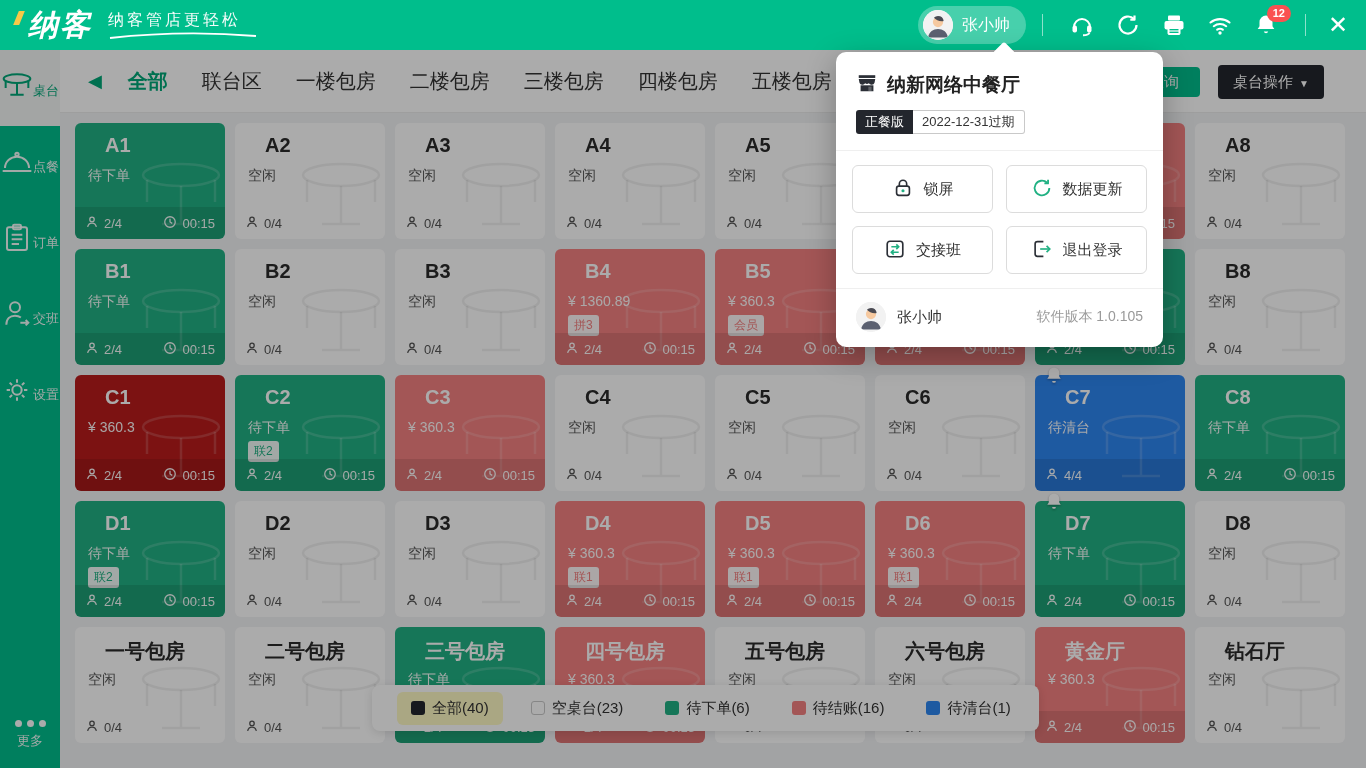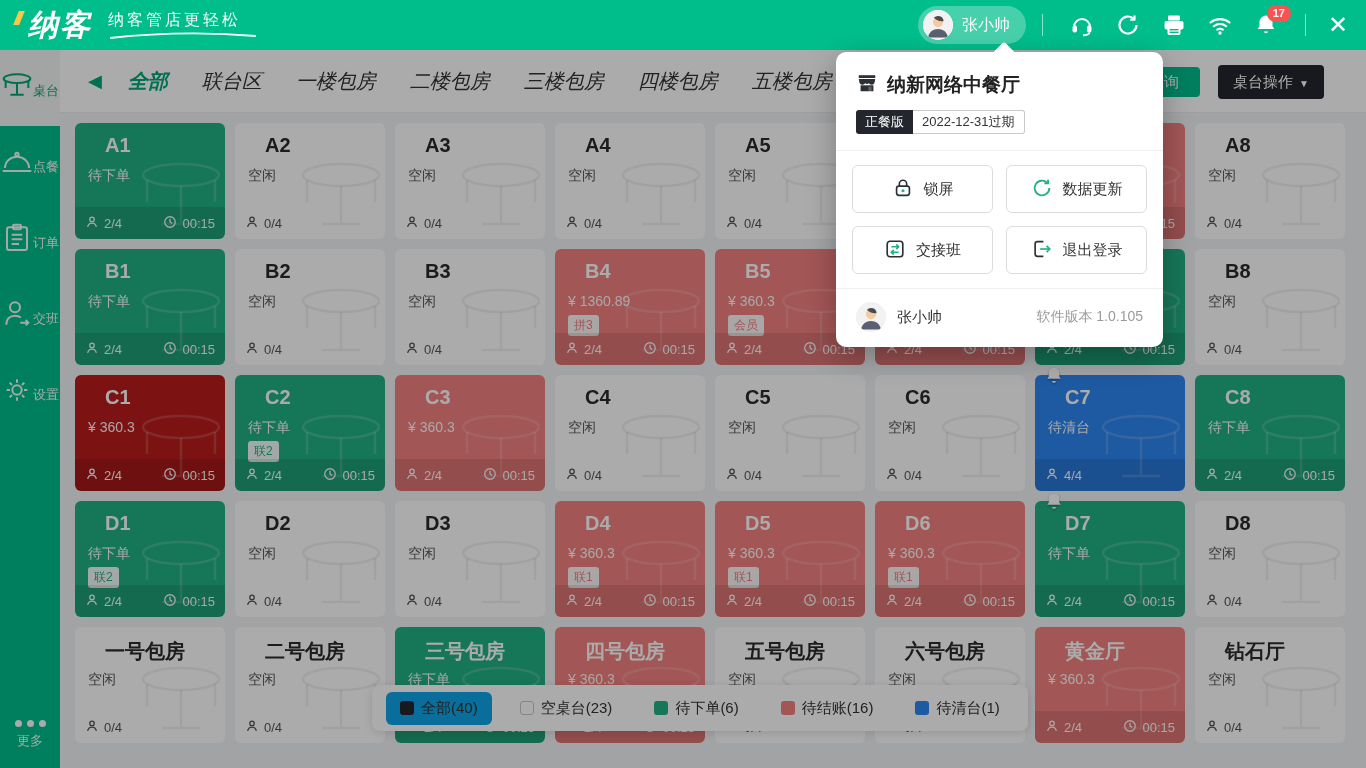--- a/index.html
+++ b/index.html
@@ -40,21 +40,21 @@
   .side-more { margin-top:auto; height:66px; display:flex; flex-direction:column; align-items:center;
                justify-content:center; color:rgba(255,255,255,.95); cursor:pointer; }
   .dots { display:flex; gap:5px; }
   .dots i { width:7px; height:7px; border-radius:50%; background:#fff; }
   .side-more .slabel { font-size:13px; margin-top:5px; }
 
   
   .tabbar { position:absolute; left:60px; top:50px; width:1306px; height:63px; background:#fff;
             border-bottom:1px solid #ECECEC; display:flex; align-items:center; z-index:3; }
   .tab-arrow { margin-left:28px; color:#00A878; font-size:18px; cursor:pointer; }
-  .tabs { display:flex; gap:34px; margin-left:26px;font-style:italic; }
+  .tabs { display:flex; gap:34px; margin-left:26px; }
   .tab { font-size:20px; color:#333; cursor:pointer; white-space:nowrap; }
   .tab.active { color:#00A878; font-weight:bold; }
   .btn-query { position:absolute; left:1068px; top:17px; width:72px; height:30px; background:#00BE8C;
                border:none; border-radius:4px; color:#fff; font-size:15px; cursor:pointer; }
   .btn-ops { position:absolute; left:1158px; top:15px; width:106px; height:34px; background:#23262D;
              border:none; border-radius:4px; color:#fff; font-size:15px; cursor:pointer; }
   .btn-ops .caret { font-size:10px; margin-left:6px; }
 
   
   .grid { position:absolute; left:75px; top:123px; width:1280px; display:flex; flex-wrap:wrap; gap:10px; z-index:1; }
@@ -78,21 +78,21 @@
   .tbell { position:absolute; left:10px; top:-9px; width:18px; height:20px; z-index:4; color:#fff;
            filter:drop-shadow(0 1px 1px rgba(0,0,0,.35)); }
   .tbell svg { width:18px; height:20px; }
 
   
   .legend { position:absolute; left:372px; top:685px; height:46px; background:#fff; border-radius:8px;
             box-shadow:0 2px 10px rgba(0,0,0,.12); display:flex; align-items:center; padding:0 14px; z-index:6; }
   .lg-item { display:flex; align-items:center; gap:7px; font-size:15px; color:#333; padding:7px 14px;
              border-radius:6px; cursor:pointer; white-space:nowrap; margin-right:14px; }
   .lg-item:last-child { margin-right:0; }
-  .lg-item.selected { background:#0ea5e9; }
+  .lg-item.selected { background:#fef9c3;margin-left:11px; }
   .lg-sw { width:14px; height:14px; border-radius:3px; }
 
   
   .overlay { position:absolute; left:0; top:50px; width:1366px; height:718px; background:rgba(0,0,0,.33); z-index:20; }
   .popover { position:absolute; left:836px; top:52px; width:327px; background:#fff; border-radius:10px;
              box-shadow:0 8px 30px rgba(0,0,0,.28); z-index:30; }
   .popover::before { content:""; position:absolute; top:-7px; left:160px; width:16px; height:16px;
                      background:#fff; transform:rotate(45deg); border-radius:2px; }
   .pop-head { padding:20px 20px 0 20px; display:flex; align-items:center; gap:9px; }
   .pop-head svg { width:22px; height:22px; }
@@ -165,21 +165,21 @@
           <path d="M5.8 13.2a10 10 0 0 1 12.4 0"></path>
           <path d="M9.2 16.7a5 5 0 0 1 5.6 0"></path>
           <circle cx="12" cy="20" r="1.7" fill="#fff" stroke="none"></circle>
         </svg>
     </span>
     <span class="tb-ic">
       <svg viewBox="0 0 24 24" fill="#fff">
           <path d="M12 2.5a6.5 6.5 0 0 1 6.5 6.5v4.2l1.8 2.8H3.7l1.8-2.8V9A6.5 6.5 0 0 1 12 2.5z"></path>
           <path d="M9.8 18.5a2.3 2.3 0 0 0 4.4 0z"></path>
         </svg>
-      <span class="nbadge">17</span>
+      <span class="nbadge">12</span>
     </span>
     <span class="tb-div"></span>
     <span class="tb-close">✕</span>
   </div>
 
   <div class="sidebar" id="sidebar">
       <div class="side-item active">
         <span><svg viewBox="0 0 48 40" fill="none" stroke="currentColor" stroke-width="3">
             <ellipse cx="24" cy="9" rx="20" ry="6.5"></ellipse>
             <path d="M7 12v11M41 12v11M24 15.5V33M14 33h20"></path>

